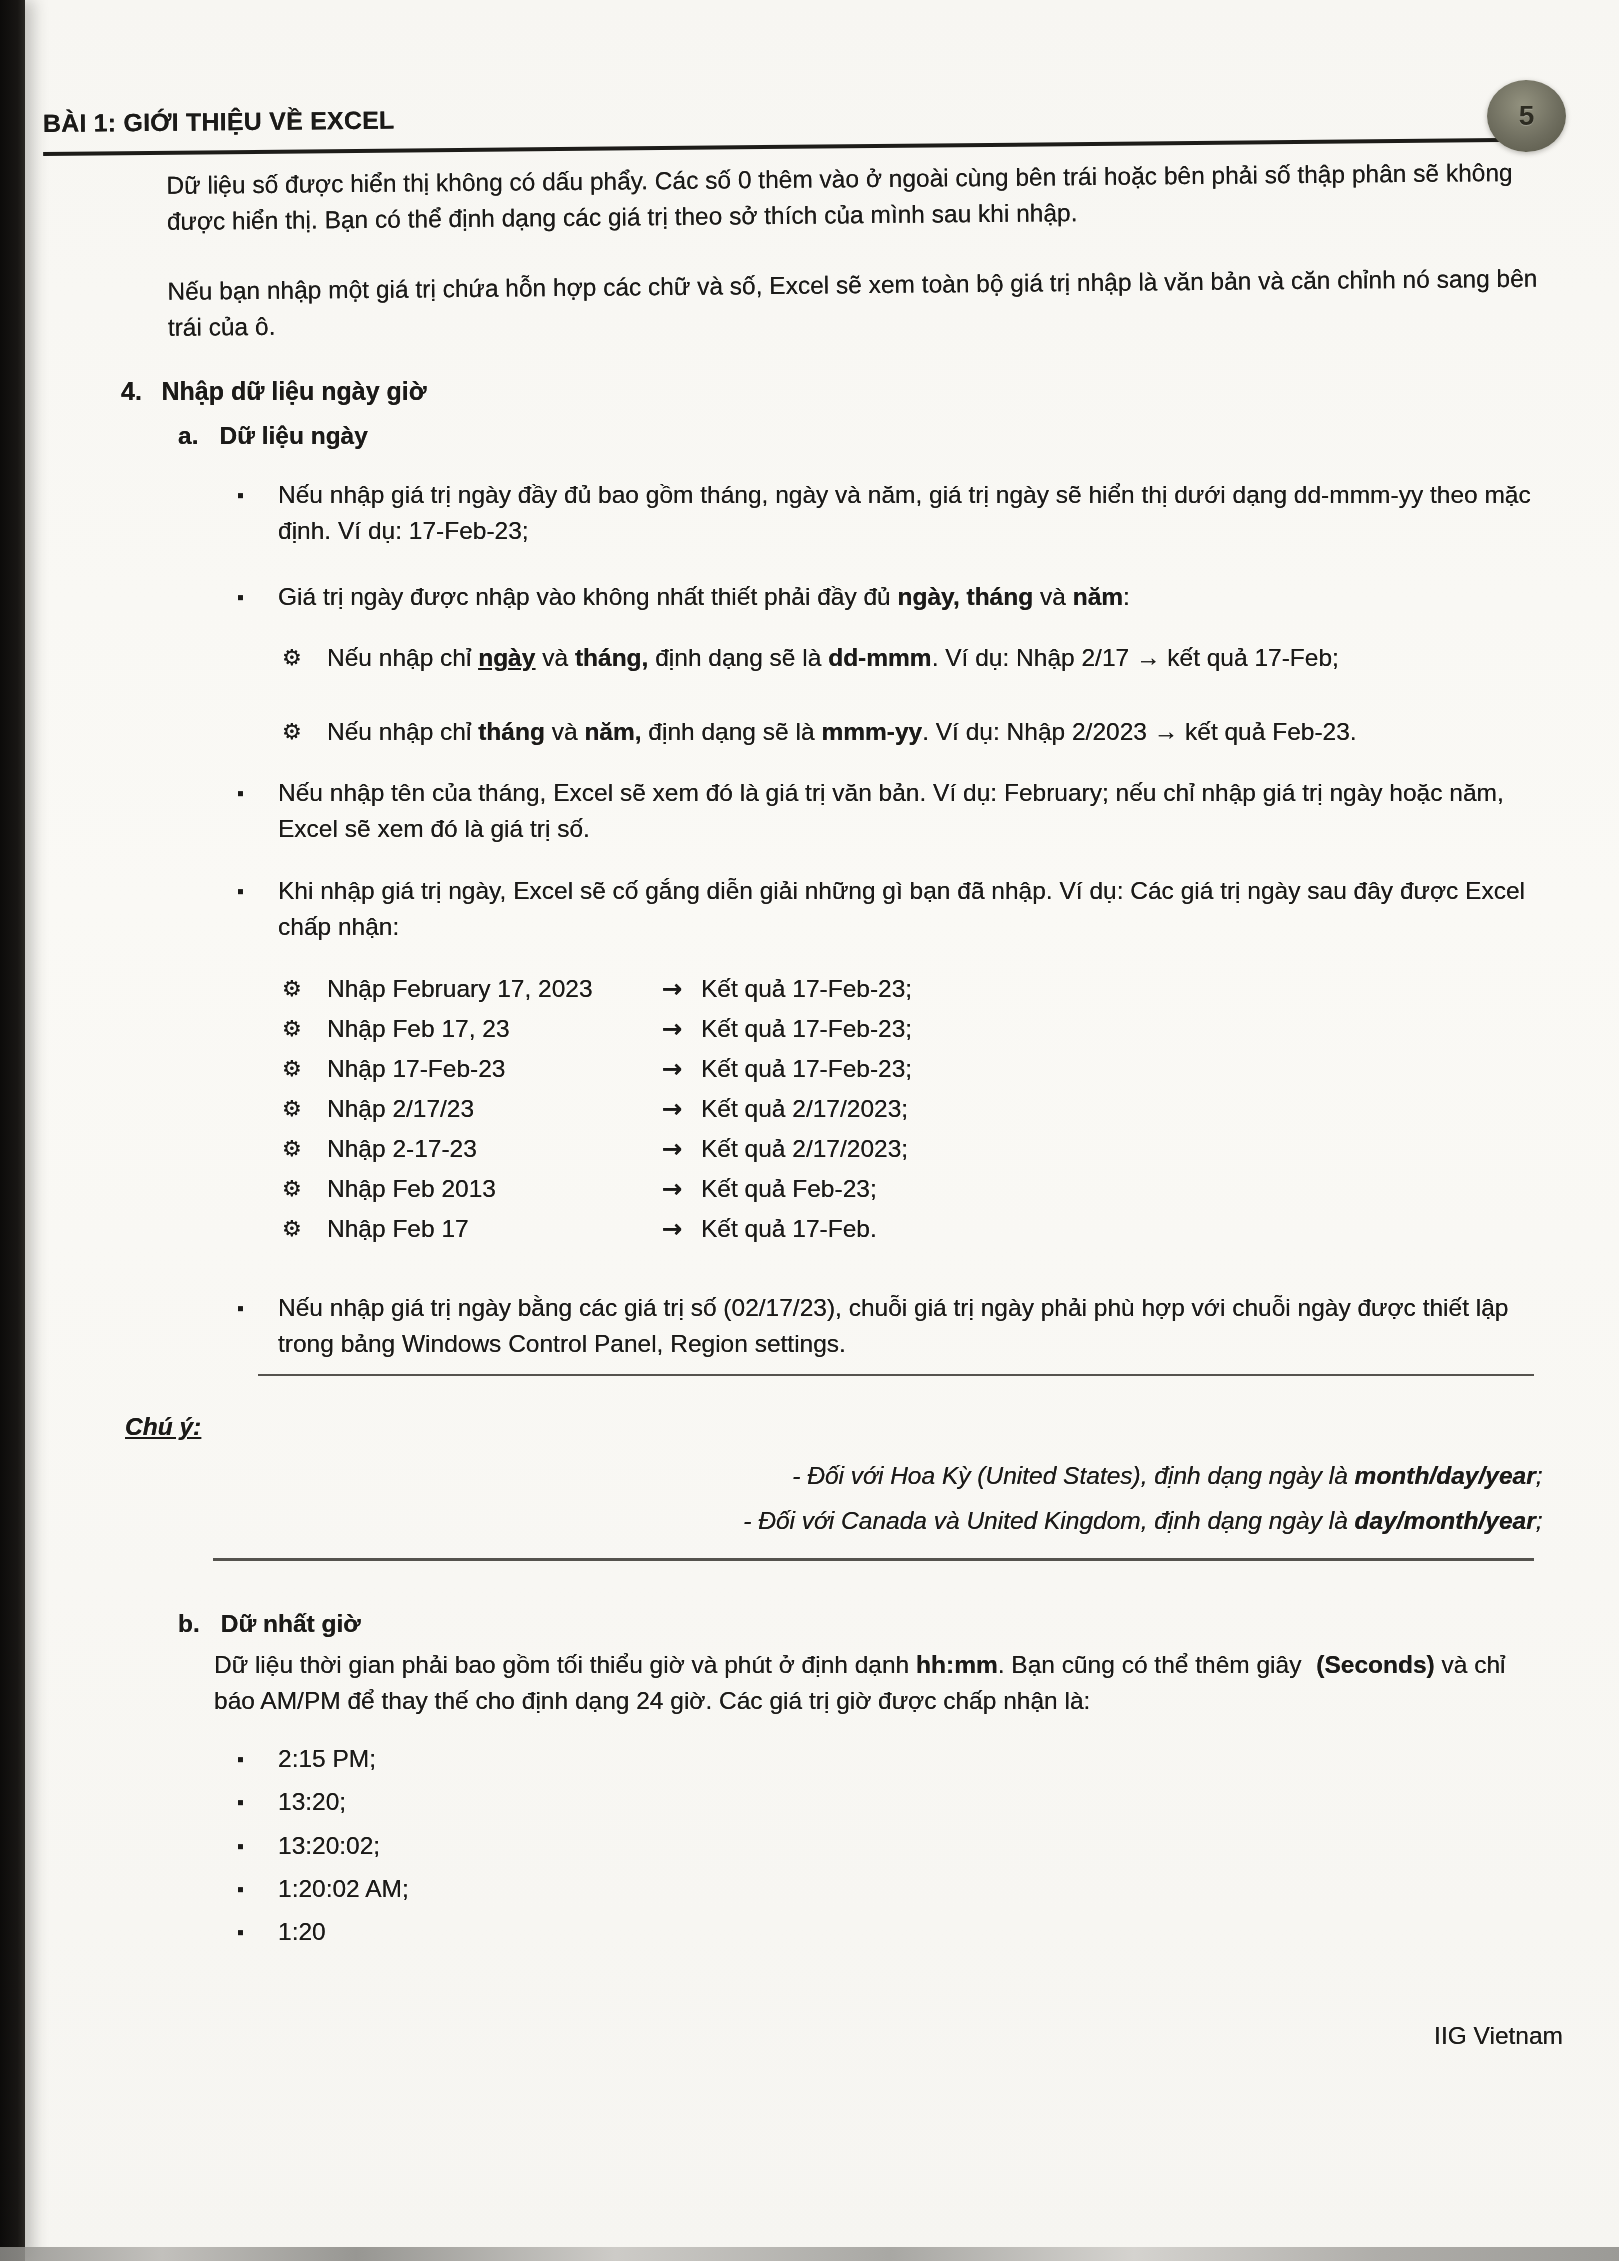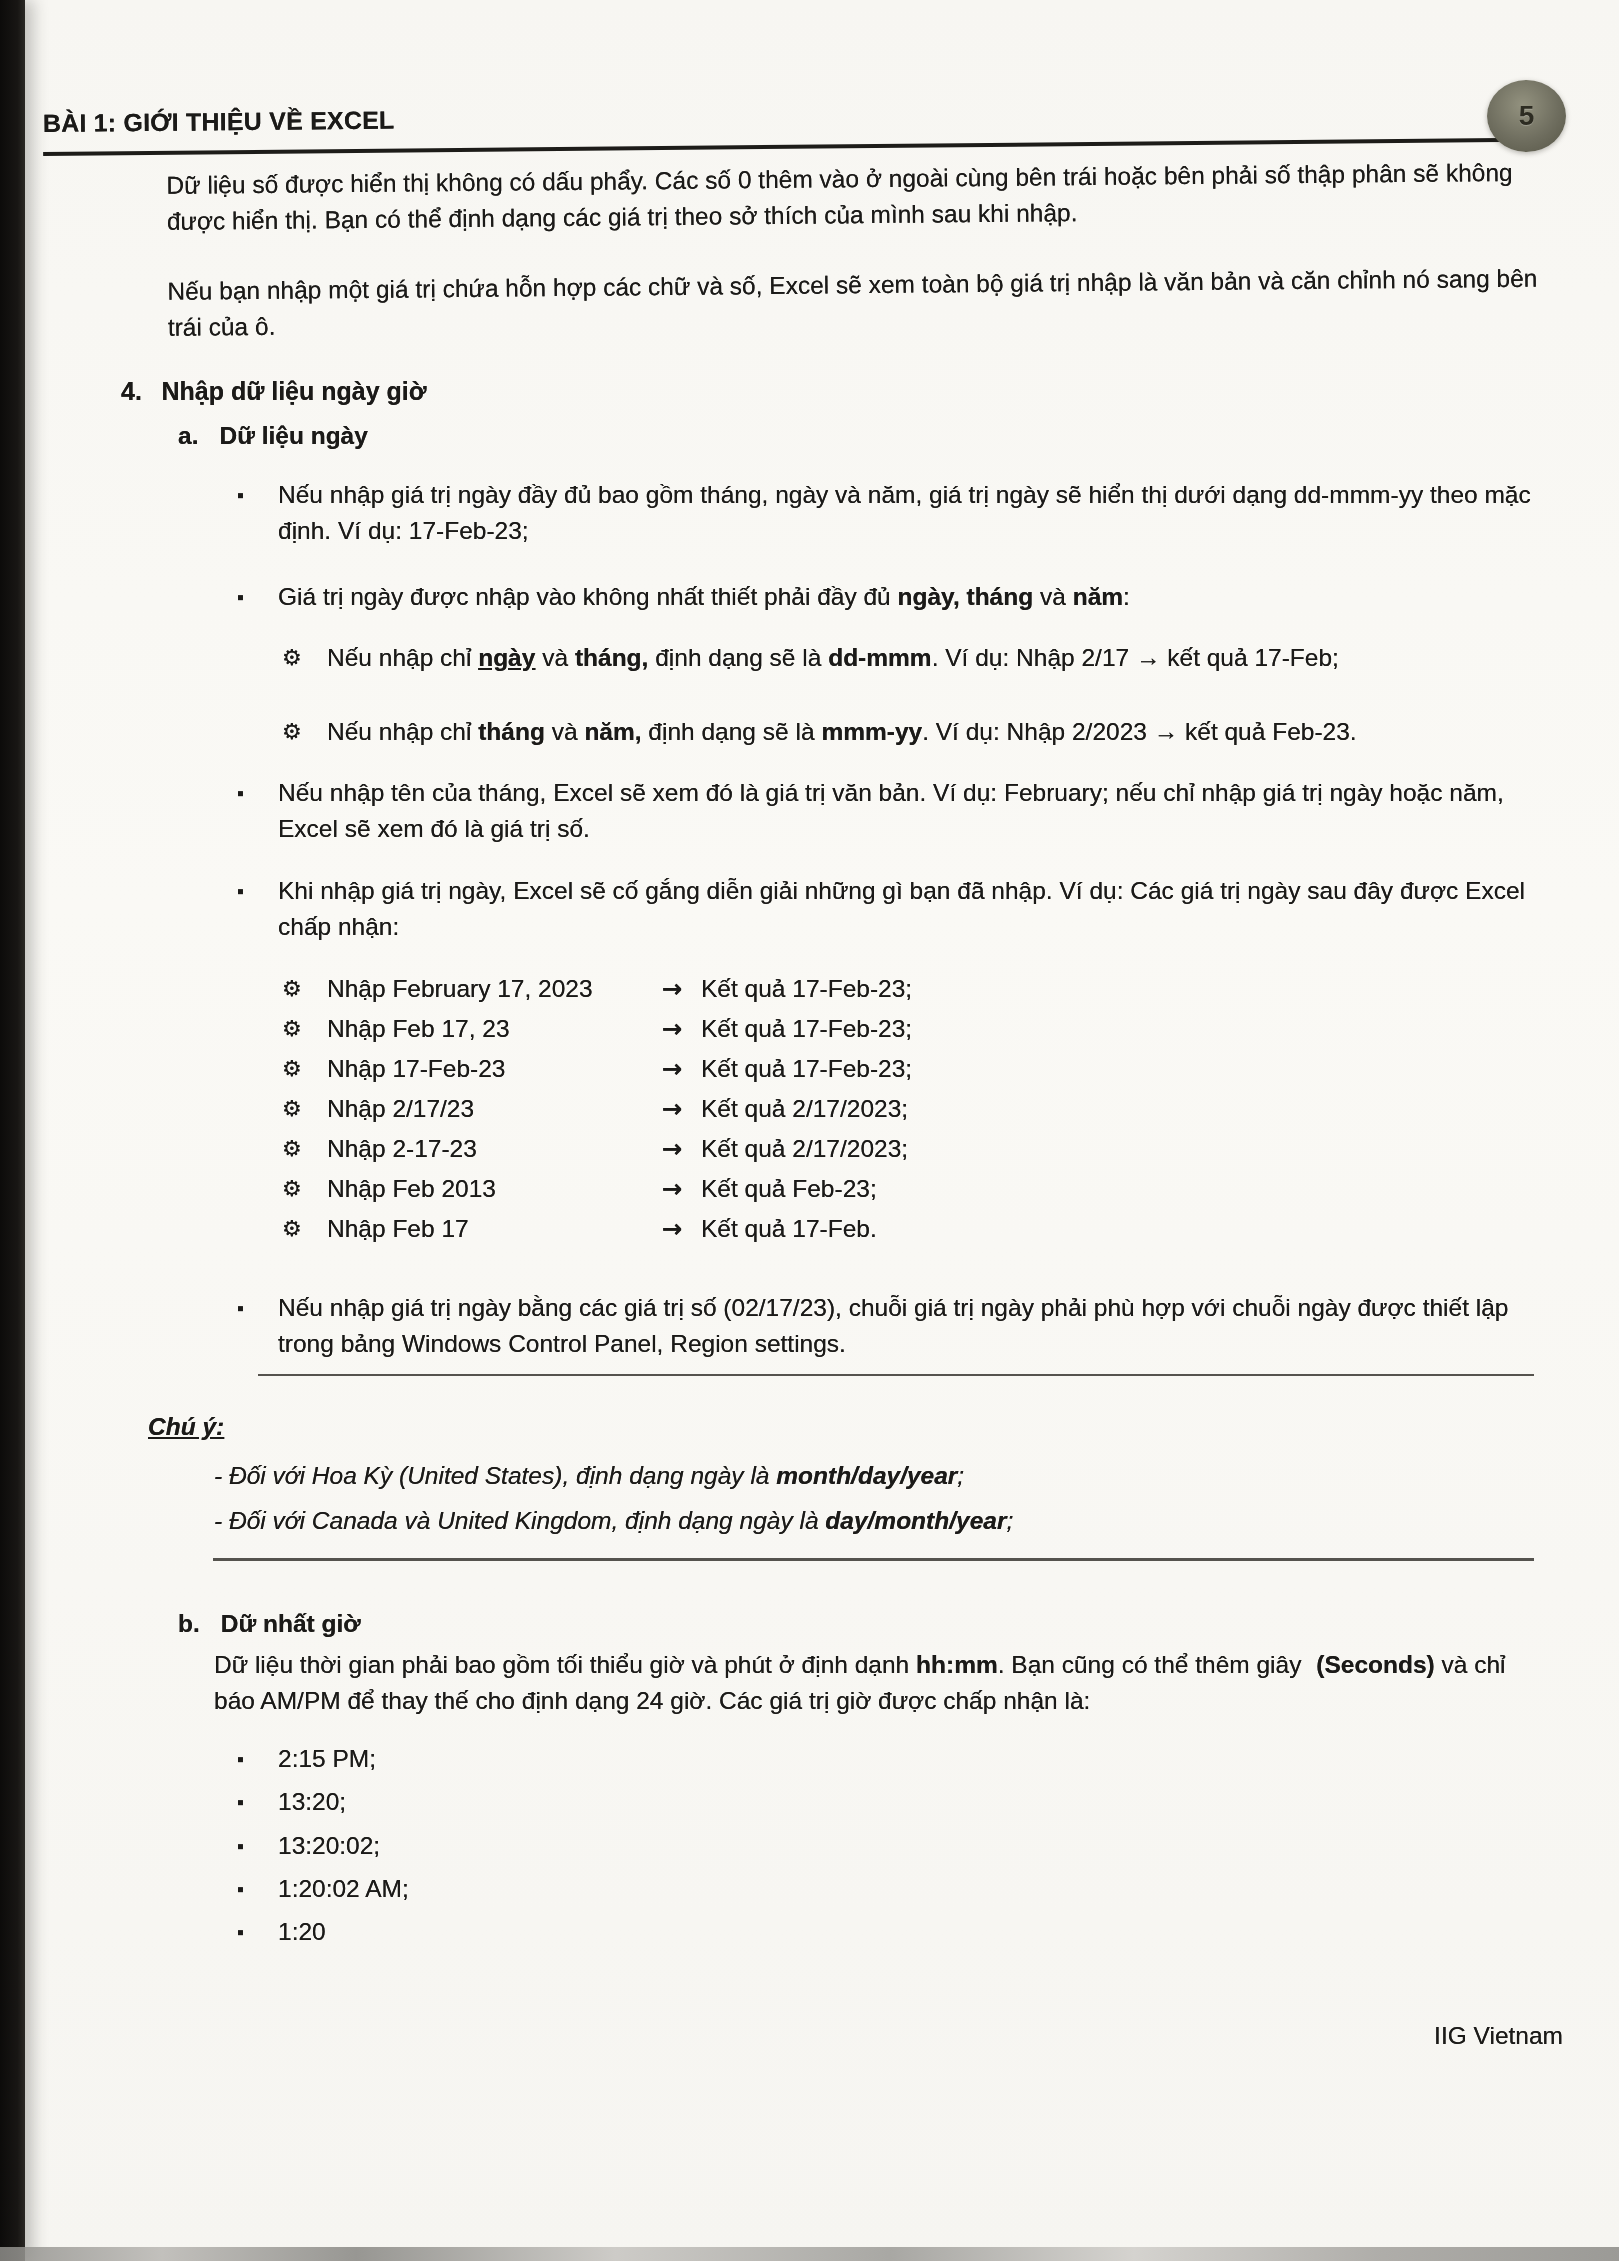--- a/index.html
+++ b/index.html
@@ -90,22 +90,22 @@
   .daterow:first-child { margin-top: 0; }
   .daterow .g-marker { flex: 0 0 45px; font-size: 22px; line-height: 36px; font-family: "DejaVu Sans", sans-serif; }
   .daterow .dr-input { flex: 0 0 335px; }
   .daterow .dr-arrow { flex: 0 0 39px; font-weight: 700; font-family: "DejaVu Sans", sans-serif; }
   .daterow .dr-result { flex: 1; }
 
   .rule { height: 2.5px; background: #55534e; }
   .rule-1 { margin: 11.5px 29px 0 213px; }
   .rule-2 { margin: 19px 29px 0 168px; }
 
-  .note-title { margin: 33px 0 0 103px; font-style: italic; font-weight: 700; text-decoration: underline; }
-  .note-line { margin: 9px 20.5px 0 169px; font-style: italic; }
+  .note-title { margin: 33px 0 0 80px; font-style: italic; font-weight: 700; text-decoration: underline; }
+  .note-line { margin: 9px 20.5px 0 169px; font-style: italic; text-align: right; }
   .note-line.first { margin-top: 13px; }
 
   .time-list { margin-top: 22px; }
   .time-row { display: flex; margin: 7.4px 0 0 192px; }
   .time-row:first-child { margin-top: 0; }
   .time-row .b-marker { flex: 0 0 41px; font-size: 19.6px; line-height: 36px; }
 
   .footer { margin-top: 68px; text-align: right; }
 
   .b-text span, .para span, .note-line span { }

